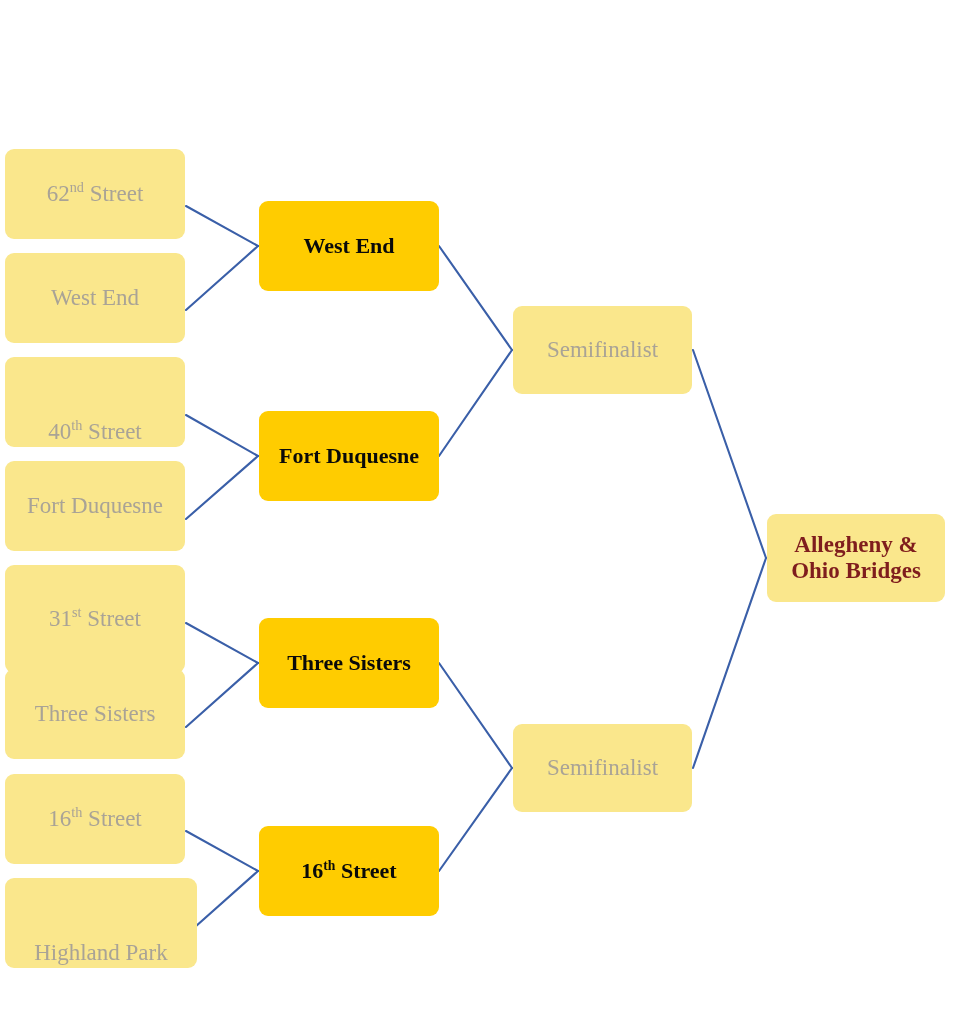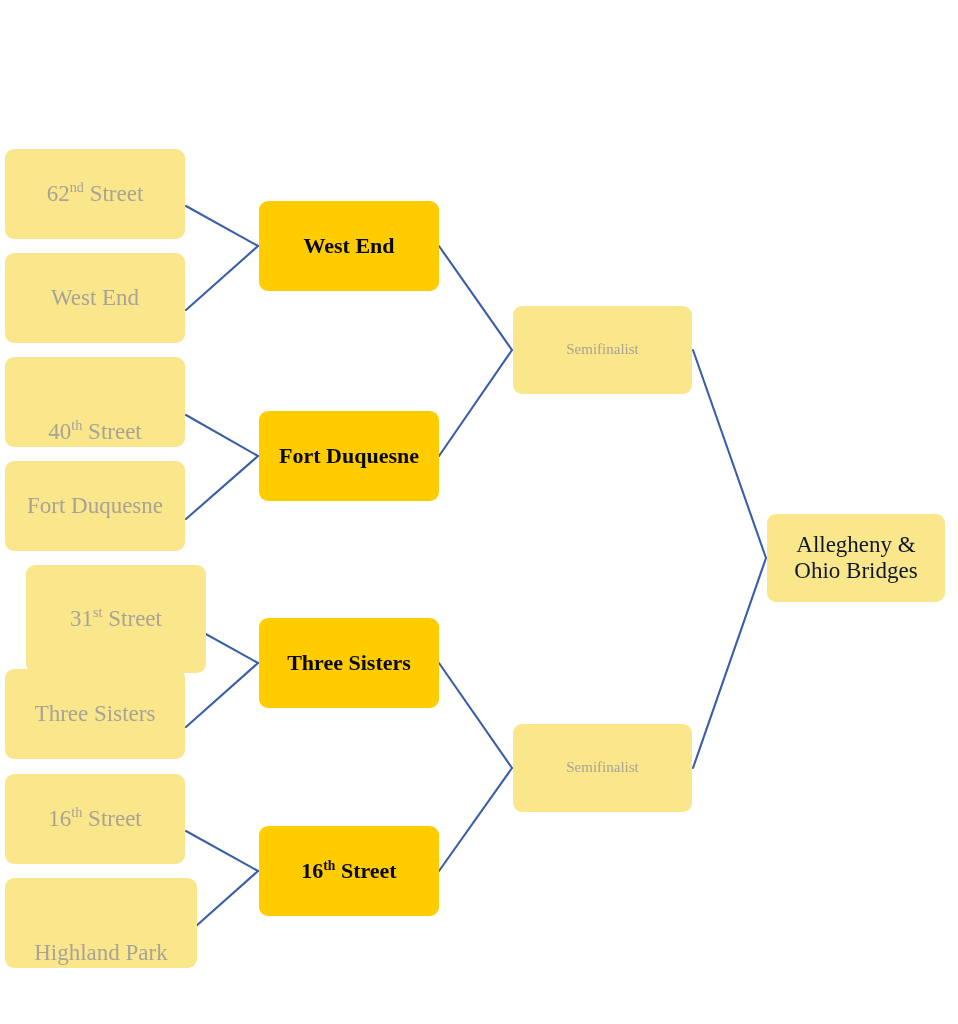--- a/index.html
+++ b/index.html
@@ -55,29 +55,29 @@
   }
   .node.winner {
     background: #FFCC00;
     color: #0a0a0a;
     font-size: 22px;
     font-weight: bold;
   }
   .node.pending {
     background: #FAE78C;
     color: #a9a396;
-    font-size: 15px;
+    font-size: 23px;
     font-weight: normal;
     text-align: center;
   }
   .node.champion {
     background: #FAE78C;
-    color: #0f172a;
+    color: #7f1d1d;
     font-size: 23px;
-    font-weight: normal;
+    font-weight: bold;
   }
   .node sup {
     font-size: 0.62em;
     vertical-align: super;
     line-height: 0;
   }
   .label {
     display: block;
     width: 100%;
   }
@@ -123,21 +123,21 @@
   </div>
 
   <div class="node seed" style="left:5px; top:357px; width:180px; height:90px;align-items:flex-end;">
     <span class="label"><span>40</span><sup>th</sup><span> Street</span></span>
   </div>
 
   <div class="node seed" style="left:5px; top:461px; width:180px; height:90px;">
     <span class="label"><span>Fort Duquesne</span><sup></sup><span></span></span>
   </div>
 
-  <div class="node seed" style="left:5px; top:565px; width:180px; height:108px;margin-left:21px;">
+  <div class="node seed" style="left:5px; top:565px; width:180px; height:108px;">
     <span class="label"><span>31</span><sup>st</sup><span> Street</span></span>
   </div>
 
   <div class="node seed" style="left:5px; top:669px; width:180px; height:90px;">
     <span class="label"><span>Three Sisters</span><sup></sup><span></span></span>
   </div>
 
   <div class="node seed" style="left:5px; top:774px; width:180px; height:90px;">
     <span class="label"><span>16</span><sup>th</sup><span> Street</span></span>
   </div>

